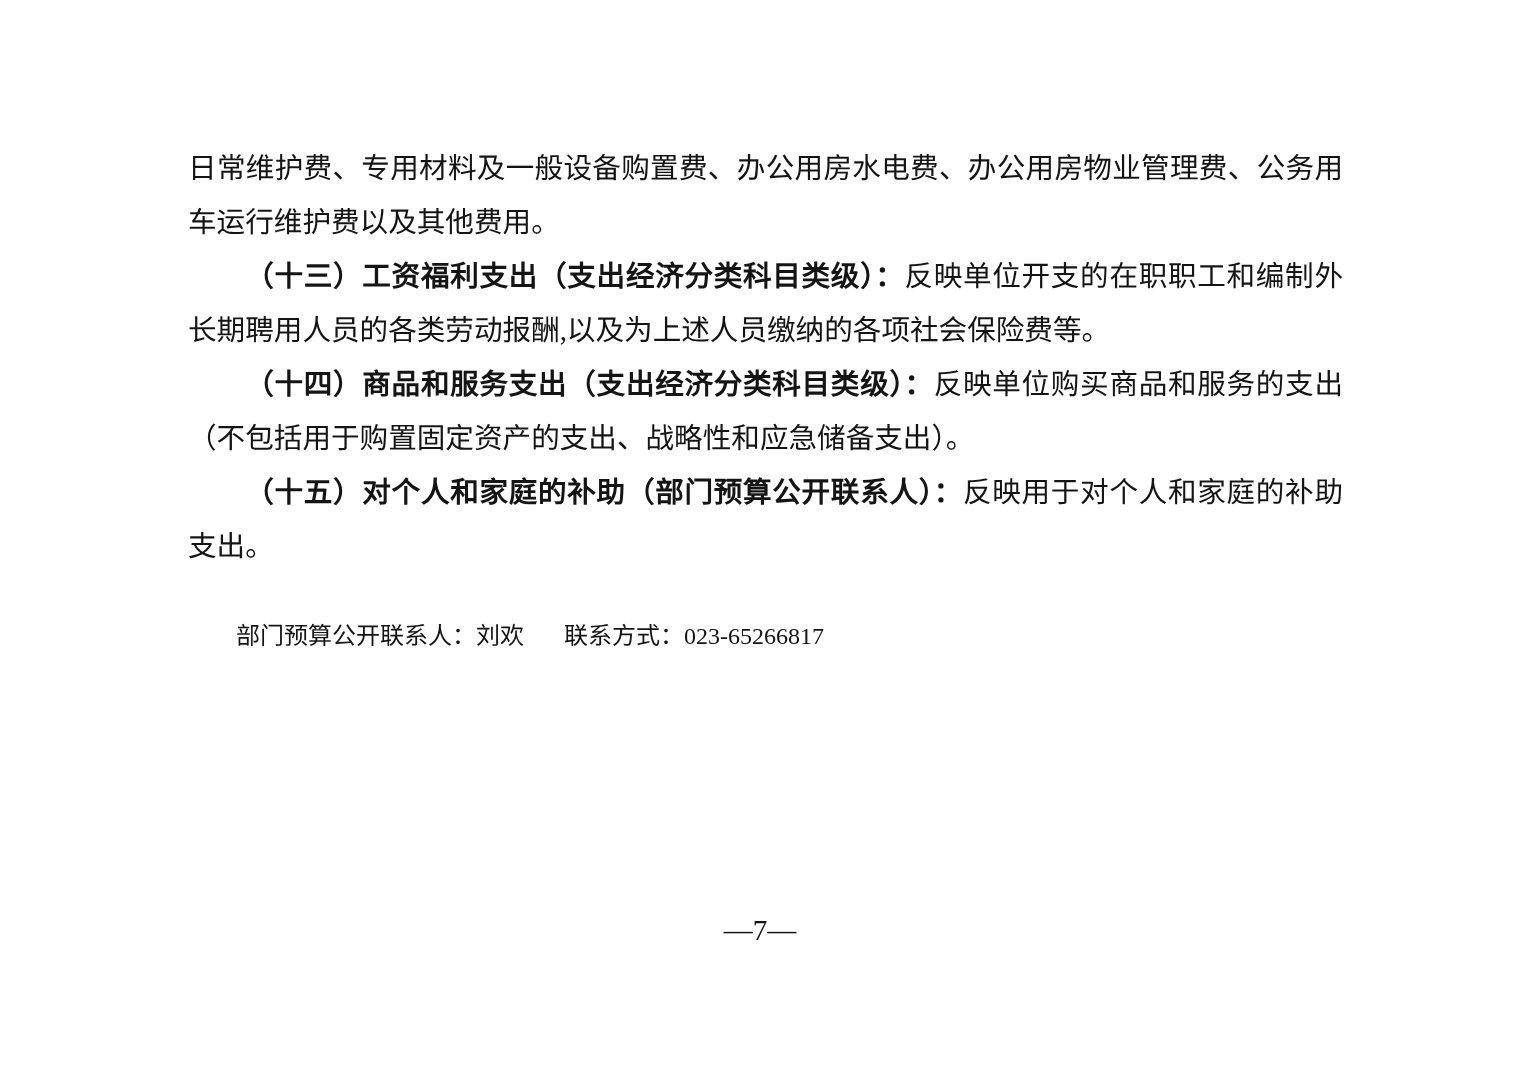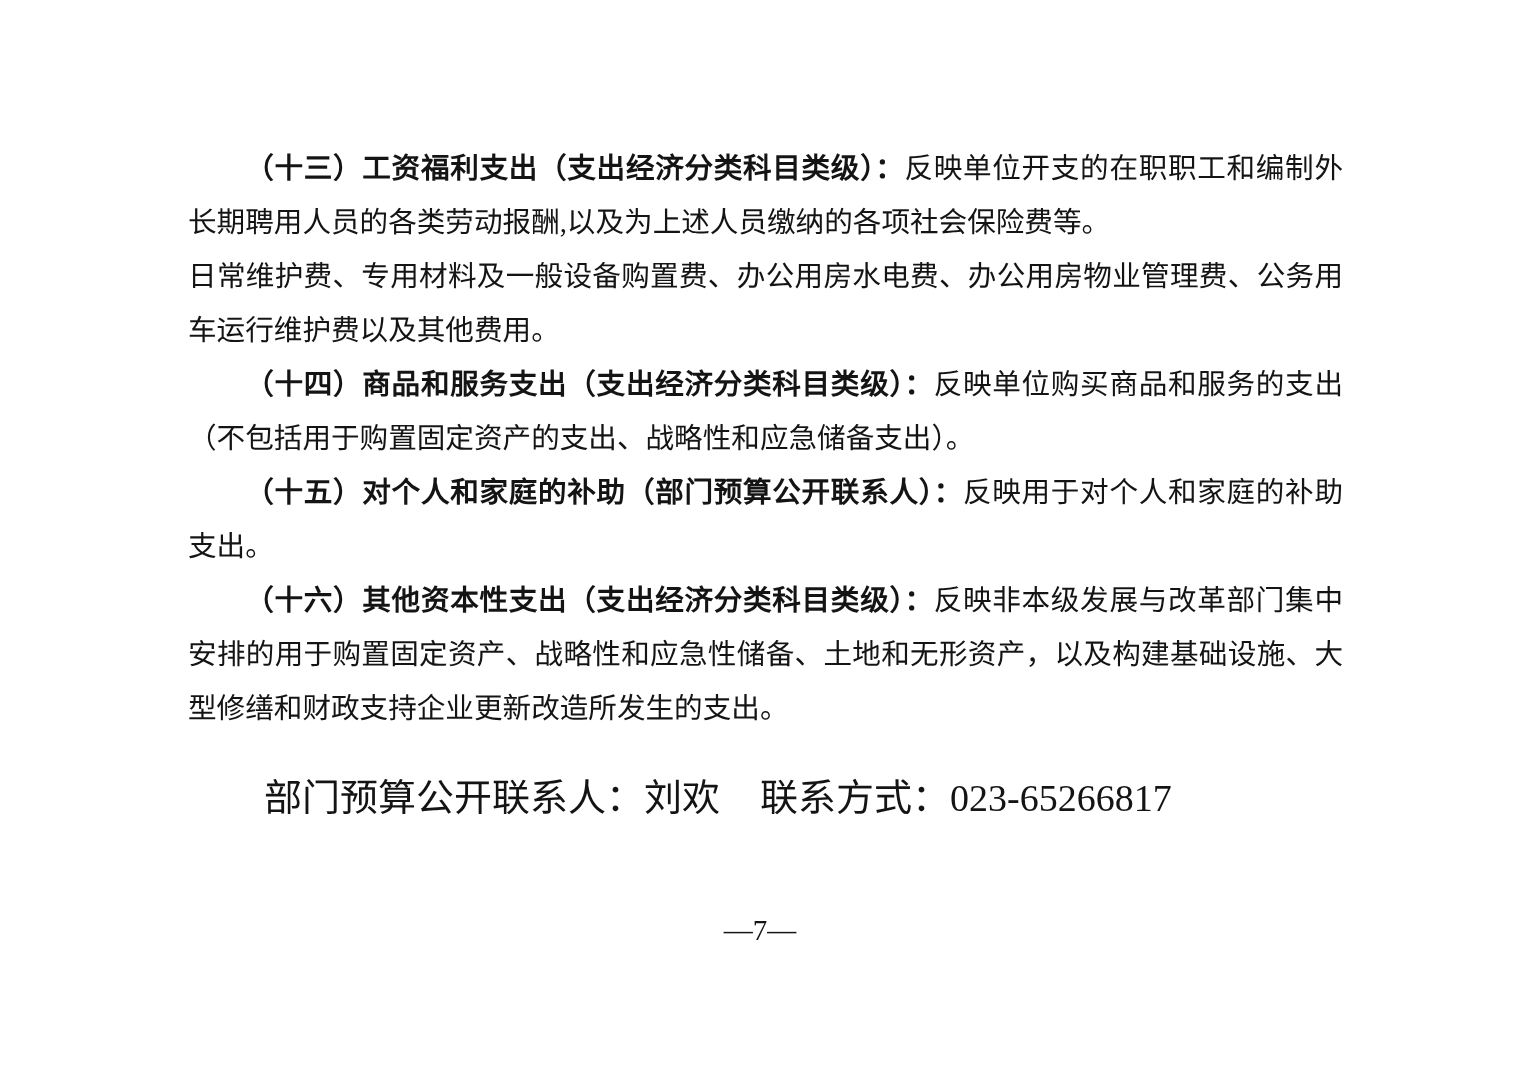--- a/index.html
+++ b/index.html
@@ -25,21 +25,21 @@
     line-height: 54px;
     text-align: justify;
     text-justify: inter-ideograph;
     letter-spacing: 0;
     word-break: normal;
   }
   .para.indent { text-indent: 2em; }
   .para .lead { font-weight: bold; }
   .contact-line {
     margin-top: 35px;
-    font-size: 38px;
+    font-size: 24px;
     line-height: 54px;
     text-indent: 2em;
     text-align: left;
   }
   .contact-line .gap { margin-left: 40px; }
   .phone-number {
     font-family: "Liberation Serif", "DejaVu Serif", serif;
   }
   .page-footer {
     position: absolute;
@@ -50,27 +50,26 @@
     font-size: 29px;
     line-height: 54px;
     color: #141414;
   }
 </style>
 </head>
 <body>
 
 <div class="doc-page">
 
+  <p class="para"><span>日常维护费、专用材料及一般设备购置费、办公用房水电费、办公用房物业管理费、公务用车运行维护费以及其他费用。</span></p>
+
   <p class="para indent"><span class="lead">（十三）工资福利支出（支出经济分类科目类级）：</span><span>反映单位开支的在职职工和编制外长期聘用人员的各类劳动报酬,以及为上述人员缴纳的各项社会保险费等。</span></p>
-
-  <p class="para"><span>日常维护费、专用材料及一般设备购置费、办公用房水电费、办公用房物业管理费、公务用车运行维护费以及其他费用。</span></p>
 
   <p class="para indent"><span class="lead">（十四）商品和服务支出（支出经济分类科目类级）：</span><span>反映单位购买商品和服务的支出（不包括用于购置固定资产的支出、战略性和应急储备支出）。</span></p>
 
   <p class="para indent"><span class="lead">（十五）对个人和家庭的补助（部门预算公开联系人）：</span><span>反映用于对个人和家庭的补助支出。</span></p>
 
-  <p class="para indent"><span class="lead">（十六）其他资本性支出（支出经济分类科目类级）：</span><span>反映非本级发展与改革部门集中安排的用于购置固定资产、战略性和应急性储备、土地和无形资产，以及构建基础设施、大型修缮和财政支持企业更新改造所发生的支出。</span></p>
 
   <p class="contact-line"><span>部门预算公开联系人：</span><span>刘欢</span><span class="gap">联系方式：</span><span class="phone-number">023-65266817</span></p>
 
 </div>
 
 <div class="page-footer">—7—</div>
 
 </body></html>

